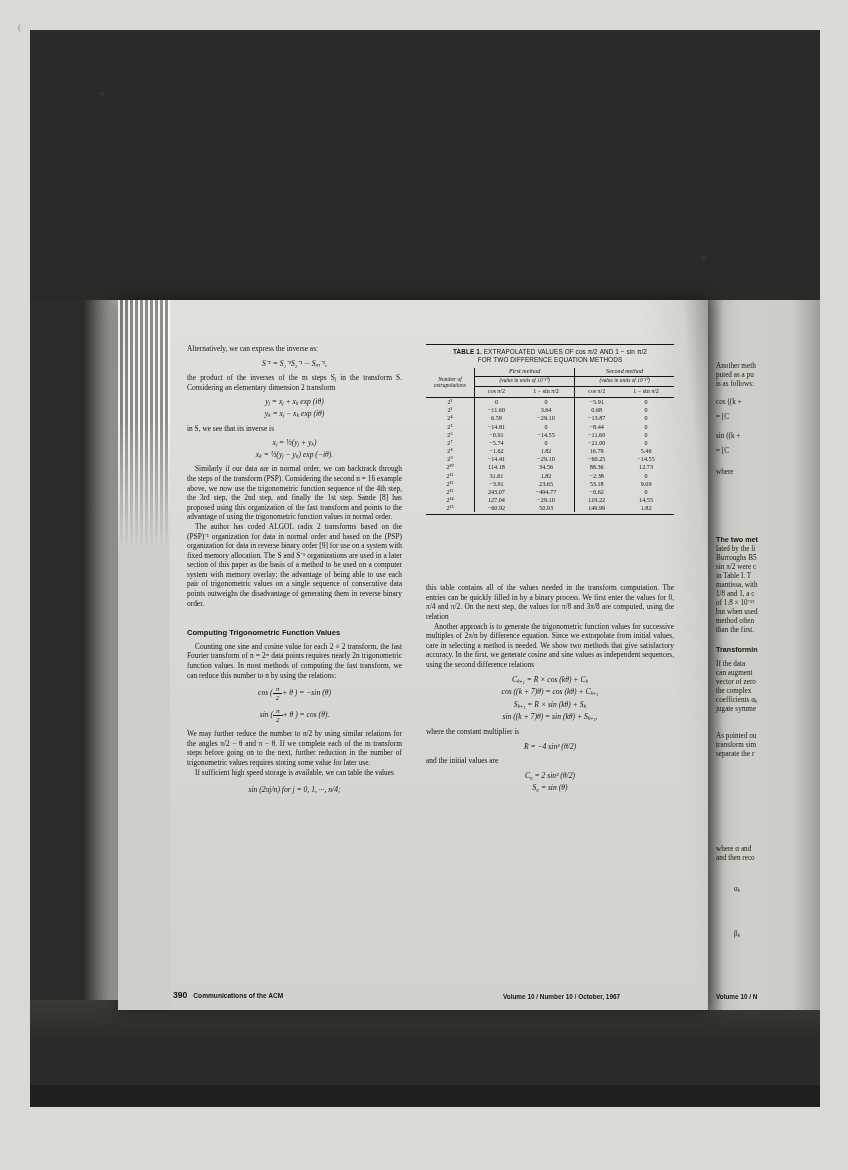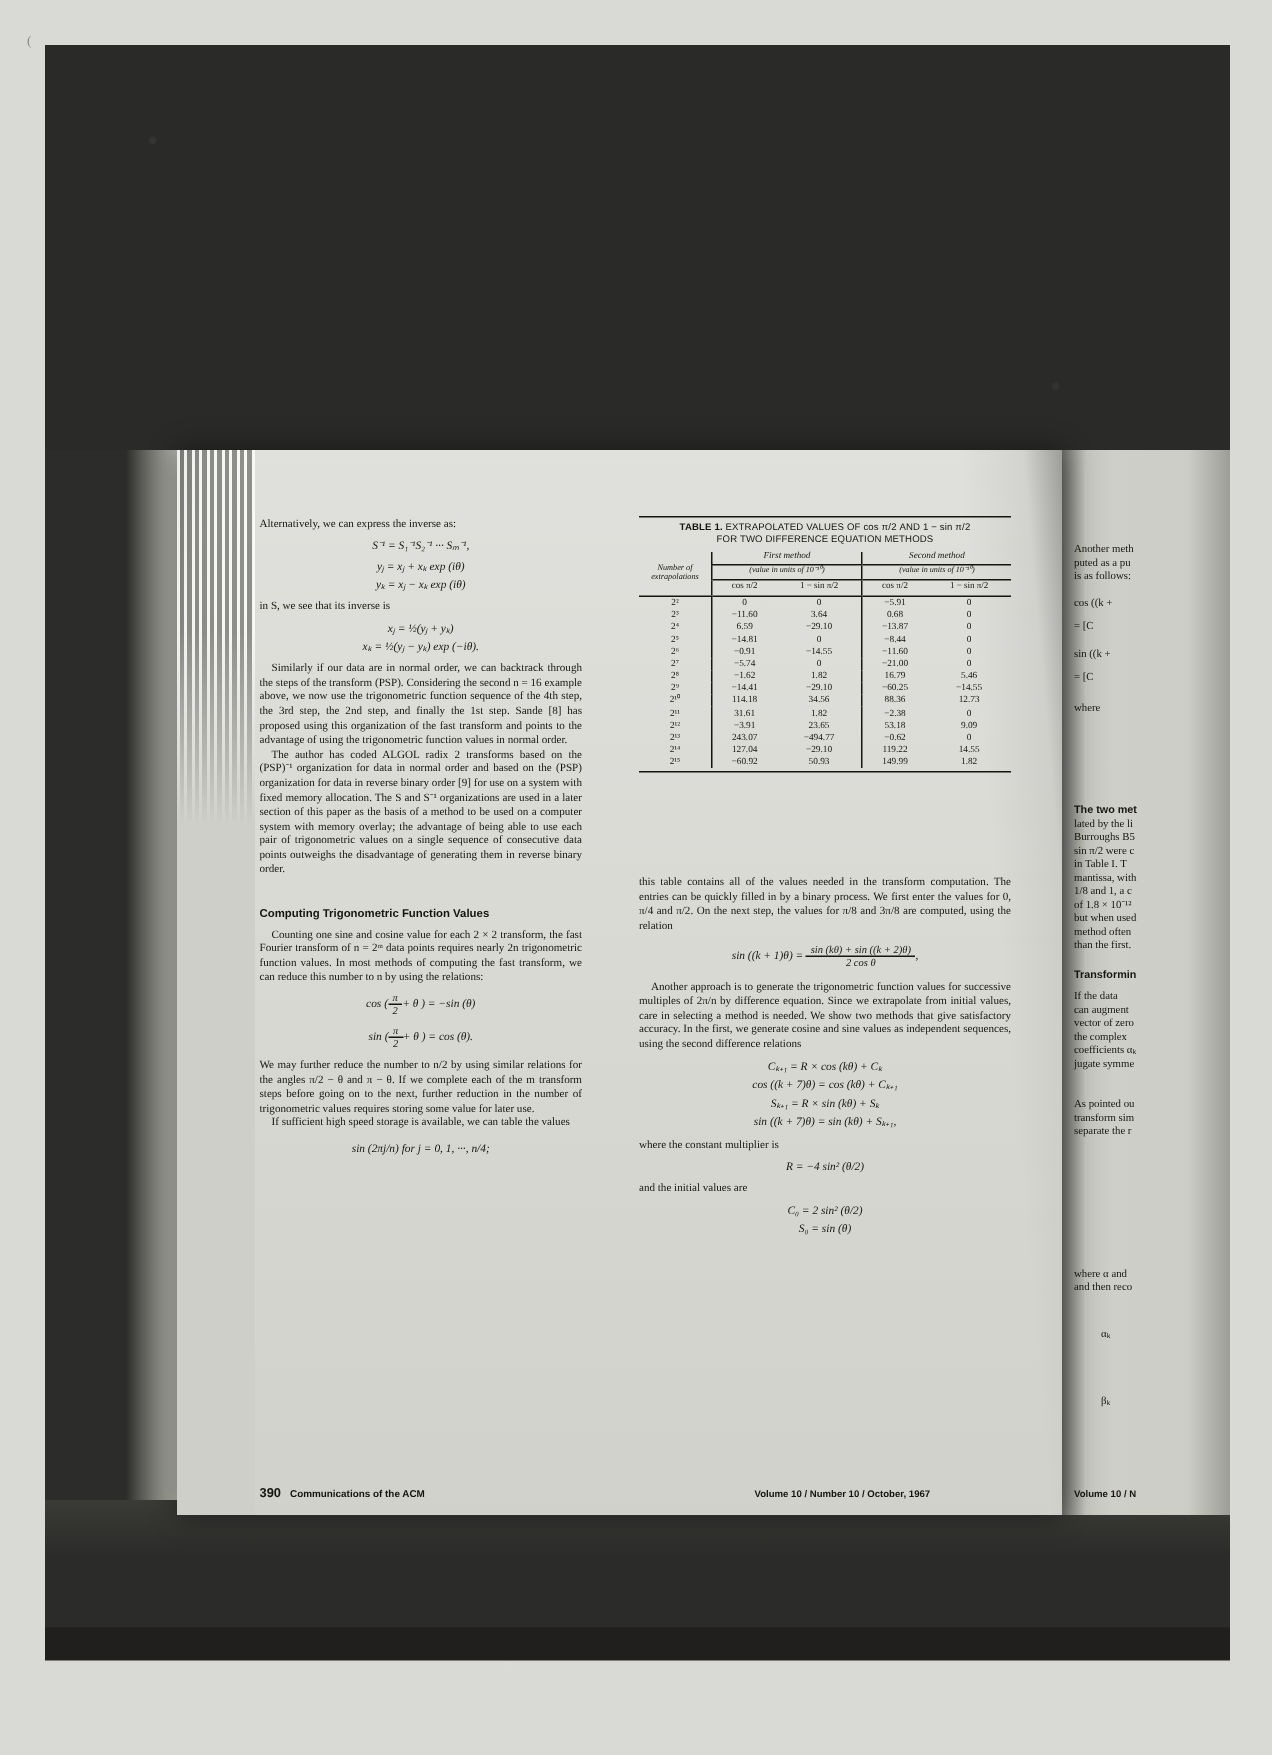--- a/index.html
+++ b/index.html
@@ -75,21 +75,21 @@
   }
 
   
   .col {
     position: absolute;
     font-size: 7.4px;
     line-height: 9.6px;
     text-align: justify;
     color: #16160f;
   }
-  #col-left  { left: 55px;  top: 44px; width: 215px; }
+  #col-left  { left: 69px;  top: 44px; width: 215px; }
   #col-right { left: 308px; top: 44px; width: 248px; }
 
   .para { margin: 0 0 0 0; text-indent: 8px; }
   .para.first { text-indent: 0; }
 
   .eq {
     text-align: center;
     margin: 5px 0 5px 0;
     font-style: italic;
     font-family: Liberation Serif, serif;
@@ -253,20 +253,21 @@
 
   <div id="sheet">
 
     <div id="streaks"></div>
     <div id="streaks-fade"></div>
 
     <div class="col" id="col-left">
 
       <p class="para first">Alternatively, we can express the inverse as:</p>
       <div class="eq">S⁻¹ = S₁⁻¹S₂⁻¹ ··· Sₘ⁻¹,</div>
+      <p class="para first">the product of the inverses of the m steps Sⱼ in the transform S. Considering an elementary dimension 2 transform</p>
       <div class="eq">yⱼ = xⱼ + xₖ exp (iθ)</div>
       <div class="eq" style="margin-top:-3px">yₖ = xⱼ − xₖ exp (iθ)</div>
       <p class="para first">in S, we see that its inverse is</p>
       <div class="eq">xⱼ = ½(yⱼ + yₖ)</div>
       <div class="eq" style="margin-top:-3px">xₖ = ½(yⱼ − yₖ) exp (−iθ).</div>
 
       <p class="para">Similarly if our data are in normal order, we can backtrack through the steps of the transform (PSP). Considering the second n = 16 example above, we now use the trigonometric function sequence of the 4th step, the 3rd step, the 2nd step, and finally the 1st step. Sande [8] has proposed using this organization of the fast transform and points to the advantage of using the trigonometric function values in normal order.</p>
       <p class="para">The author has coded ALGOL radix 2 transforms based on the (PSP)⁻¹ organization for data in normal order and based on the (PSP) organization for data in reverse binary order [9] for use on a system with fixed memory allocation. The S and S⁻¹ organizations are used in a later section of this paper as the basis of a method to be used on a computer system with memory overlay; the advantage of being able to use each pair of trigonometric values on a single sequence of consecutive data points outweighs the disadvantage of generating them in reverse binary order.</p>
 
       <h3 class="sec">Computing Trigonometric Function Values</h3>
@@ -414,27 +415,20 @@
               <td>1.82</td>
             </tr>
           </tbody>
         </table>
       </div>
 
       <div style="height:58px"></div>
 
       <p class="para first">this table contains all of the values needed in the transform computation. The entries can be quickly filled in by a binary process. We first enter the values for 0, π/4 and π/2. On the next step, the values for π/8 and 3π/8 are computed, using the relation</p>
 
-      <div class="eq" style="margin-top:7px;margin-bottom:7px">
-        <span>sin ((k + 1)θ) =</span>
-        <span class="frac">
-          <span class="num">sin (kθ) + sin ((k + 2)θ)</span>
-          <span class="den">2 cos θ</span>
-        </span><span>,</span>
-      </div>
 
       <p class="para">Another approach is to generate the trigonometric function values for successive multiples of 2π/n by difference equation. Since we extrapolate from initial values, care in selecting a method is needed. We show two methods that give satisfactory accuracy. In the first, we generate cosine and sine values as independent sequences, using the second difference relations</p>
 
       <div class="eq">Cₖ₊₁ = R × cos (kθ) + Cₖ</div>
       <div class="eq" style="margin-top:-2px">cos ((k + 7)θ) = cos (kθ) + Cₖ₊₁</div>
       <div class="eq" style="margin-top:-2px">Sₖ₊₁ = R × sin (kθ) + Sₖ</div>
       <div class="eq" style="margin-top:-2px">sin ((k + 7)θ) = sin (kθ) + Sₖ₊₁,</div>
 
       <p class="para first">where the constant multiplier is</p>
       <div class="eq">R = −4 sin² (θ/2)</div>

